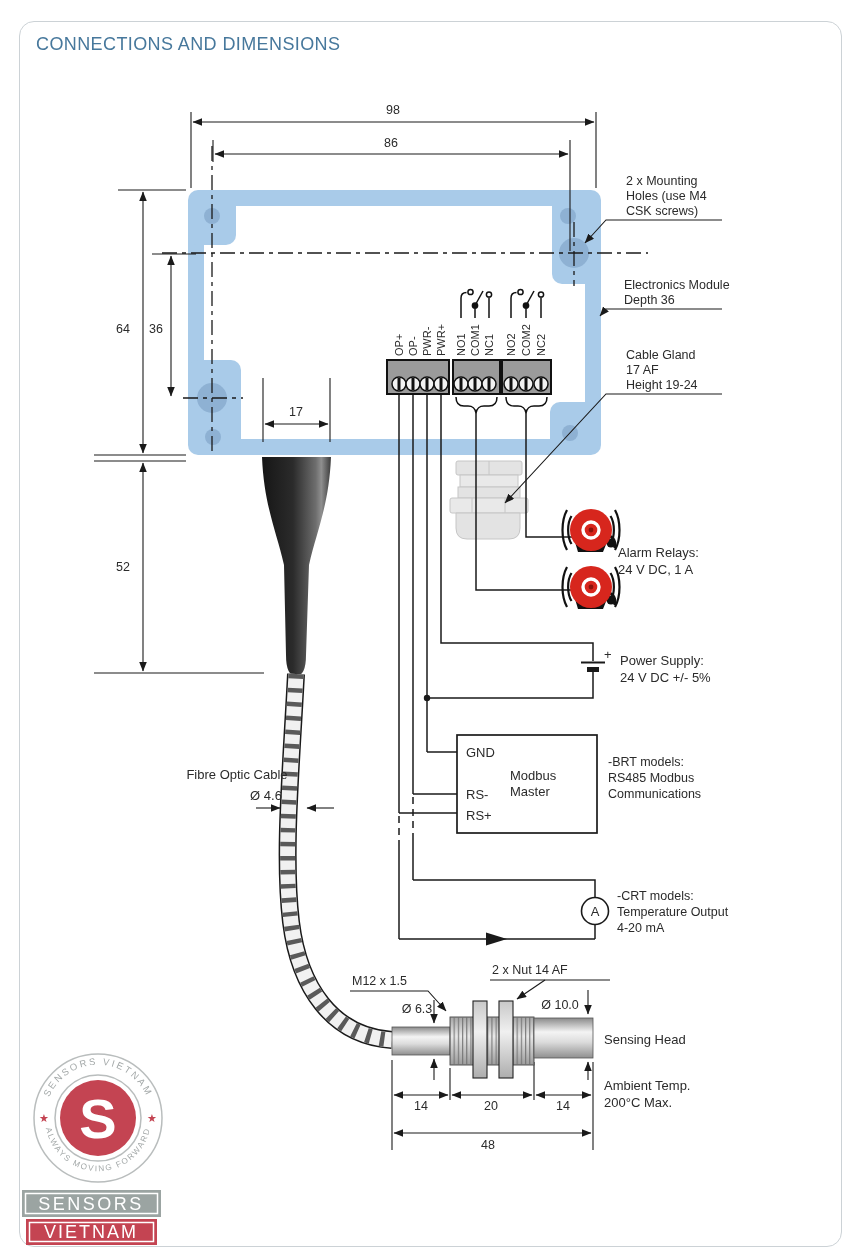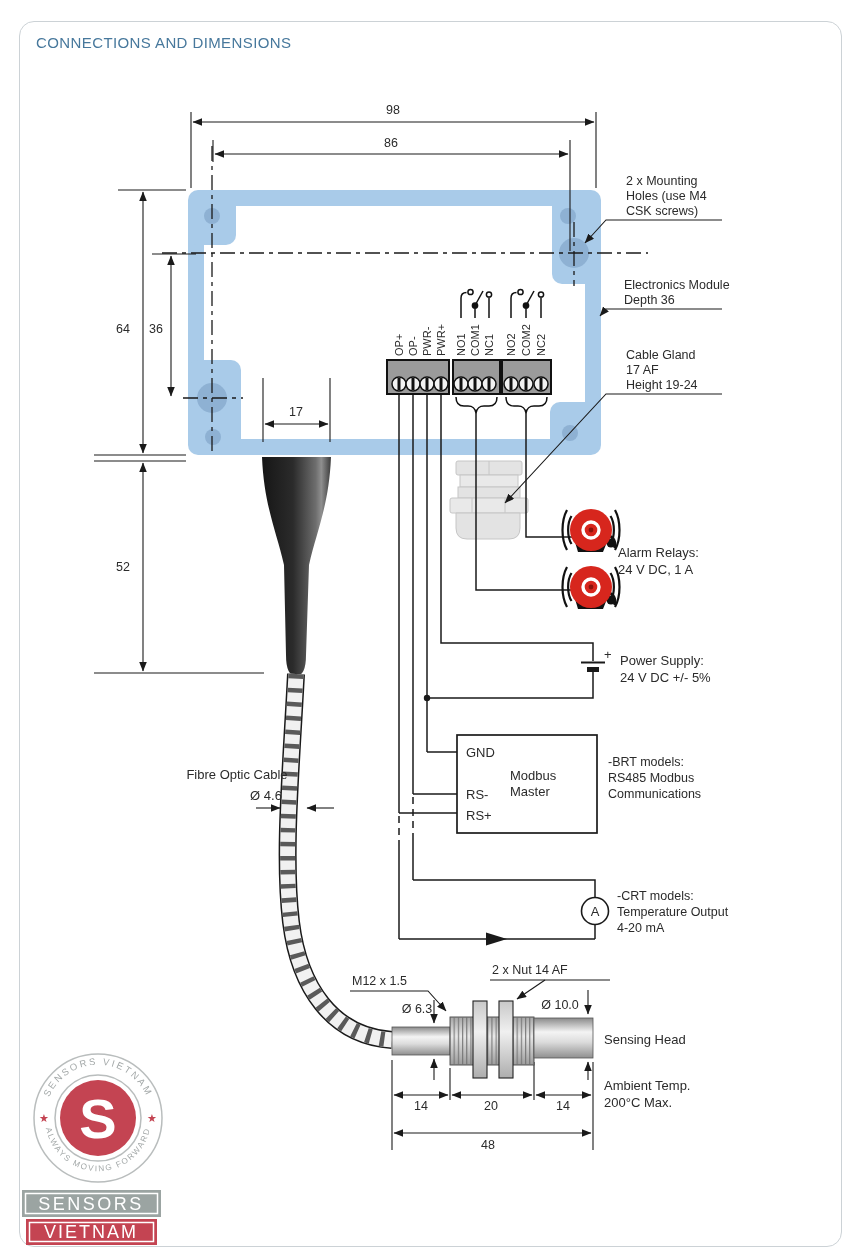--- a/index.html
+++ b/index.html
@@ -1,20 +1,20 @@
 <!DOCTYPE html>
 <html><head>
 <meta charset="utf-8">
 <style>
   html,body{margin:0;padding:0;background:#fff;}
   body{width:855px;height:1259px;position:relative;overflow:hidden;
        font-family:"Liberation Sans",sans-serif;}
   .page-border{position:absolute;left:19px;top:21px;right:13px;bottom:12px;
        border:1.5px solid #ccd2d6;border-radius:15px;}
-  .page-title{position:absolute;left:36px;top:34px;font-size:15px;
+  .page-title{position:absolute;left:36px;top:34px;font-size:18px;
        letter-spacing:.4px;color:#47789c;}
   svg{position:absolute;left:0;top:0;}
   .ln{stroke:#1a1a1a;stroke-width:1.5;fill:none;}
   .thin{stroke:#1a1a1a;stroke-width:1.1;fill:none;}
   .dash{stroke-dasharray:7 5;}
   .cl{stroke:#1a1a1a;stroke-width:1.3;fill:none;stroke-dasharray:15 5 4 5;}
   .t{font-family:"Liberation Sans",sans-serif;fill:#2b2b2b;font-size:12.5px;}
   .t11{font-size:11px;}
   .t13{font-size:13px;}
   .mid{text-anchor:middle;}

